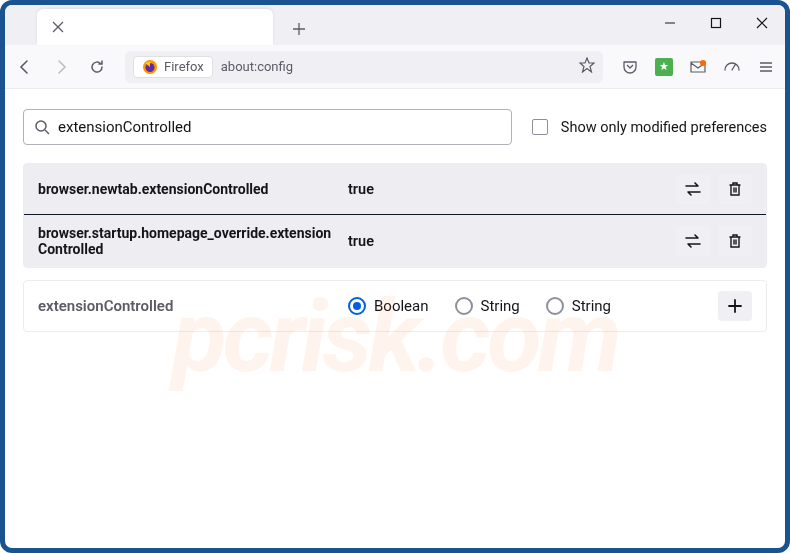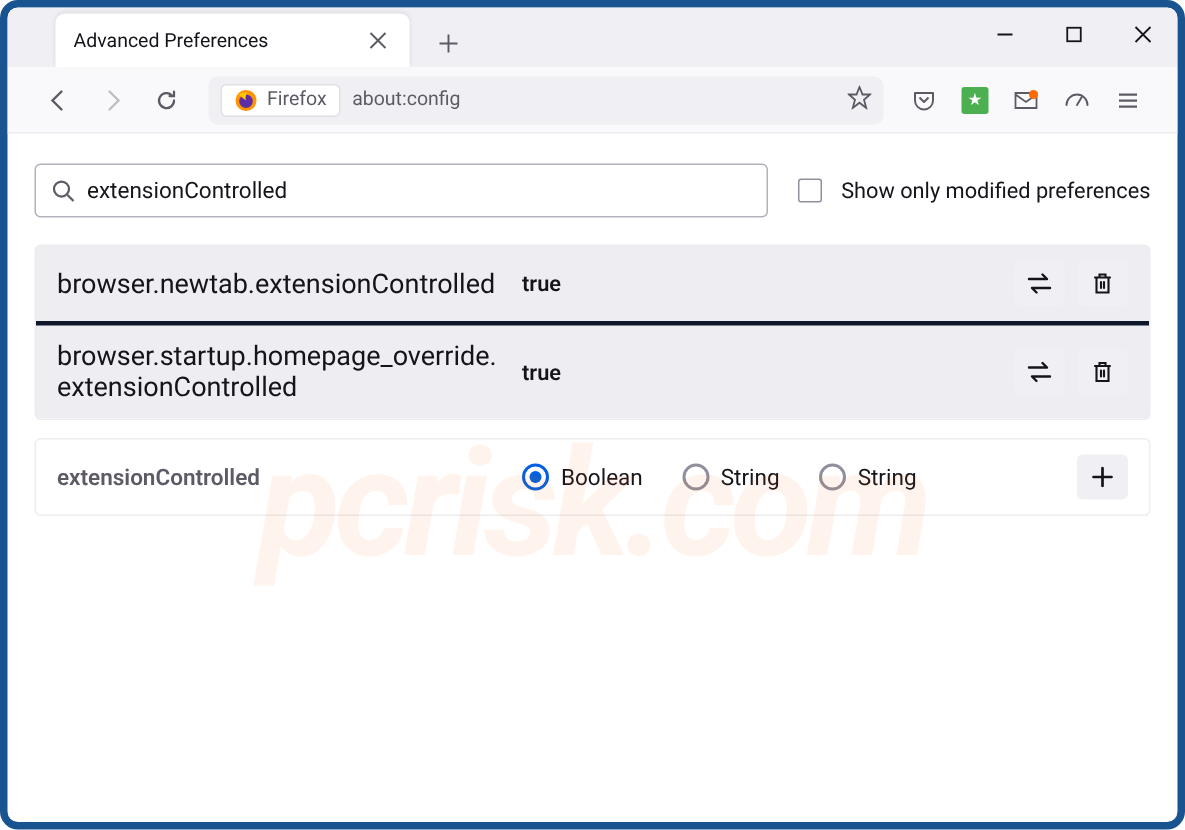--- a/index.html
+++ b/index.html
@@ -6,21 +6,21 @@
     body { width: 790px; height: 553px; background: #fff; border: 5px solid #1a5490; border-radius: 12px; overflow: hidden; }
     
     .titlebar { height: 40px; display: flex; align-items: flex-end; padding-left: 32px; background: #f0f0f4; }
     .tab { background: #fff; height: 36px; width: 236px; border-radius: 6px 6px 0 0; display: flex; align-items: center; padding: 0 12px; box-shadow: 0 -1px 3px rgba(0,0,0,0.08); margin-top: 4px; }
     .tab-title { flex: 1; font-size: 13px; color: #15141a; }
     .tab-close { width: 18px; height: 18px; display: flex; align-items: center; justify-content: center; color: #5b5b66; cursor: pointer; }
     .newtab { width: 32px; height: 32px; display: flex; align-items: center; justify-content: center; margin-left: 10px; color: #5b5b66; cursor: pointer; }
     .win-controls { margin-left: auto; display: flex; height: 40px; }
     .win-btn { width: 46px; height: 36px; display: flex; align-items: center; justify-content: center; color: #15141a; cursor: pointer; }
     
-    .toolbar { height: 44px; background: #f9f9fb; display: flex; align-items: center; padding: 0 18px; gap: 4px; border-bottom: 1px solid #ededf0; }
+    .toolbar { height: 44px; background: #f9f9fb; display: flex; align-items: center; padding: 0 4px; gap: 4px; border-bottom: 1px solid #ededf0; }
     .nav-btn { width: 32px; height: 32px; display: flex; align-items: center; justify-content: center; color: #5b5b66; border-radius: 4px; cursor: pointer; }
     .nav-btn.disabled { color: #bfbfc1; }
     .urlbar { flex: 1; height: 32px; background: #f0f0f4; border-radius: 6px; display: flex; align-items: center; padding: 0 8px; margin: 0 8px; gap: 8px; }
     .urlbar-identity { display: flex; align-items: center; gap: 6px; background: #fff; padding: 2px 8px; border-radius: 4px; font-size: 13px; color: #5b5b66; border: 1px solid #e0e0e0; }
     .firefox-logo { width: 16px; height: 16px; }
     .urlbar-text { font-size: 13px; color: #5b5b66; flex: 1; }
     .star { color: #5b5b66; cursor: pointer; }
     .toolbar-icon { width: 30px; height: 30px; display: flex; align-items: center; justify-content: center; color: #5b5b66; cursor: pointer; }
     .green-icon { background: #4caf50; width: 18px; height: 18px; border-radius: 2px; display: flex; align-items: center; justify-content: center; color: #fff; font-size: 11px; }
     
@@ -28,22 +28,22 @@
     .search-row { display: flex; gap: 20px; align-items: center; margin-bottom: 18px; }
     .search-box { flex: 1; height: 36px; border: 1px solid #b1b1b9; border-radius: 4px; display: flex; align-items: center; padding: 0 10px; gap: 8px; }
     .search-box svg { color: #5b5b66; flex-shrink: 0; }
     .search-input { border: none; outline: none; font-size: 15px; flex: 1; color: #15141a; background: transparent; }
     .check-row { display: flex; align-items: center; gap: 13px; font-size: 14.5px; color: #15141a; }
     .checkbox { width: 16px; height: 16px; border: 1px solid #8f8f9d; border-radius: 2px; cursor: pointer; }
     
     .prefs-table { border: 1px solid #ededf0; border-radius: 4px; margin-bottom: 12px; }
     .pref-row { display: flex; align-items: center; padding: 10px 14px; gap: 12px; min-height: 48px; }
     .pref-row.mod { background: #eeeef2; }
-    .pref-row + .pref-row { border-top: 3px solid #0f172a; justify-content: center; }
-    .pref-name { width: 298px; font-size: 18px; font-weight: 400; color: #15141a; word-break: break-word; }
+    .pref-row + .pref-row { border-top: 1px solid #0f172a; justify-content: center; }
+    .pref-name { width: 298px; font-size: 14px; font-weight: 700; color: #15141a; word-break: break-word; }
     .pref-value { flex: 1; font-size: 14.5px; font-weight: 600; color: #15141a; }
     .pref-actions { display: flex; gap: 8px; }
     .action-btn { width: 34px; height: 30px; background: #f0f0f4; border-radius: 4px; display: flex; align-items: center; justify-content: center; color: #15141a; cursor: pointer; }
     
     .new-row { border: 1px solid #ededf0; border-radius: 4px; display: flex; align-items: center; padding: 10px 14px; gap: 12px; min-height: 52px; }
     .new-name { width: 298px; font-size: 15px; font-weight: 600; color: #5b5b66; }
     .radio-group { display: flex; gap: 26px; flex: 1; align-items: center; }
     .radio-item { display: flex; align-items: center; gap: 8px; font-size: 15px; color: #15141a; cursor: pointer; }
     .radio { width: 18px; height: 18px; border: 2px solid #8f8f9d; border-radius: 50%; display: flex; align-items: center; justify-content: center; }
     .radio.on { border-color: #0060df; }
@@ -52,21 +52,20 @@
     
     .watermark { position: absolute; top: 50%; left: 50%; transform: translate(-50%, -30%); font-size: 100px; font-weight: 700; font-style: italic; color: rgba(255, 100, 30, 0.08); pointer-events: none; white-space: nowrap; letter-spacing: -4px; margin-top: 36px; }
     .container { position: relative; width: 100%; height: 100%; }
   </style>
 </head>
 <body>
 <div class="container">
 
 <div class="titlebar">
   <div class="tab">
-    <span class="tab-title">Advanced Preferences</span>
     <span class="tab-close">
       <svg width="12" height="12" viewBox="0 0 12 12">
             <path d="M1 1 L11 11 M11 1 L1 11" stroke="currentColor" stroke-width="1.3" fill="none"></path>
           </svg>
     </span>
   </div>
   <div class="newtab">
     <svg width="14" height="14" viewBox="0 0 14 14">
           <path d="M7 1 V13 M1 7 H13" stroke="currentColor" stroke-width="1.3" fill="none"></path>
         </svg>

